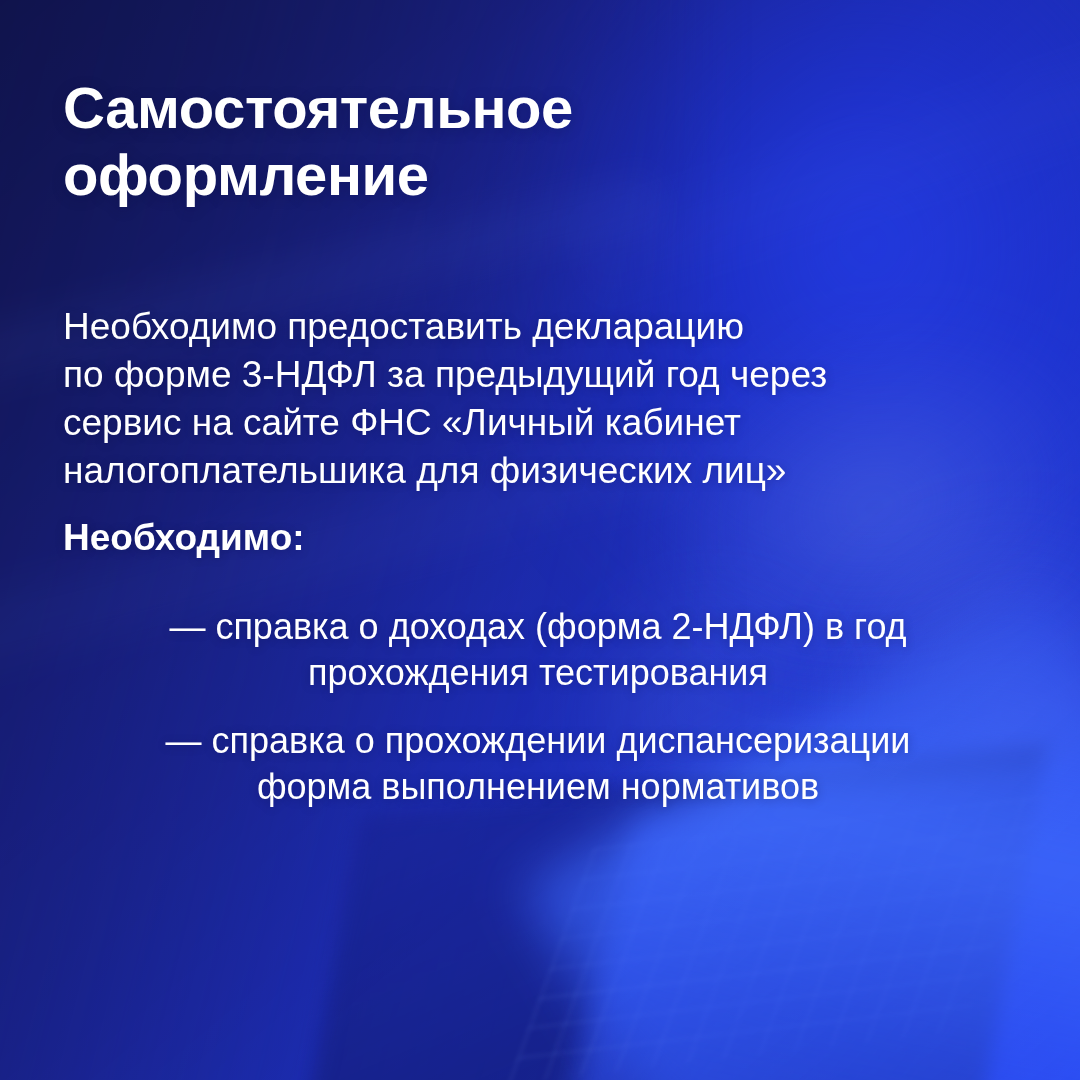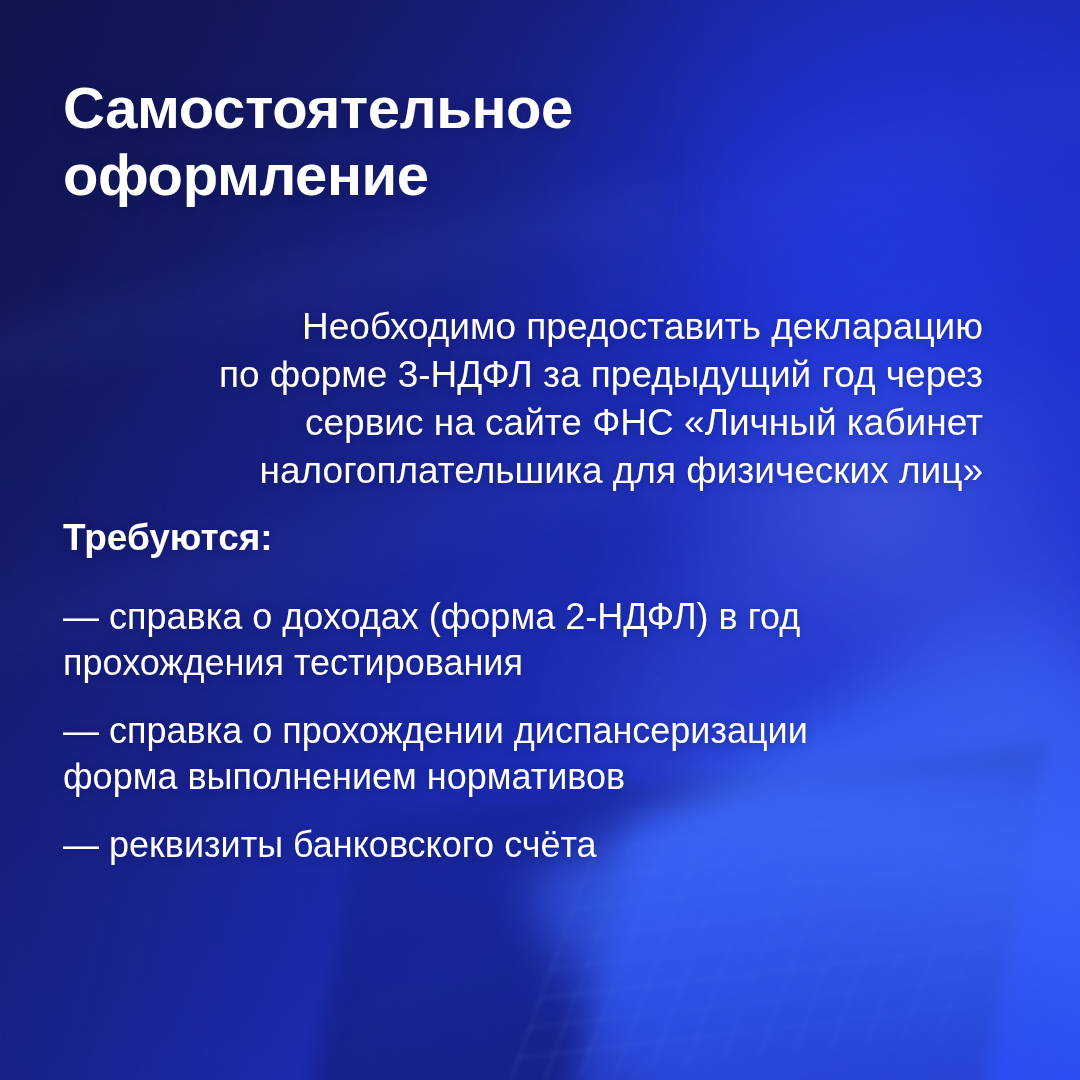--- a/index.html
+++ b/index.html
@@ -183,42 +183,42 @@
     position: absolute;
     top: 287px;
     left: 0;
     margin: 0;
     width: 920px;
     font-size: 37px;
     line-height: 1.30;
     font-weight: 400;
     white-space: pre-line;
     text-shadow: 0 1px 10px rgba(10,14,60,0.30);
-    text-align: right;
   }
 
   .requires-label {
     position: absolute;
     top: 500px;
     left: 0;
     margin: 0;
     font-size: 37px;
     line-height: 1.2;
     font-weight: 700;
     text-shadow: 0 1px 10px rgba(10,14,60,0.30);
   }
 
   .items {
     position: absolute;
     top: 578px;
     left: 0;
     width: 930px;
-    margin: 0;
+    margin: 10px;
     padding: 0;
     list-style: none;
+    text-align: center;
   }
 
   .item {
     font-size: 36px;
     line-height: 1.28;
     font-weight: 400;
     margin: 0 0 22px 0;
     white-space: pre-line;
     text-shadow: 0 1px 10px rgba(10,14,60,0.30);
   }
@@ -249,24 +249,23 @@
   <div class="content">
 
     <h1 class="title">Самостоятельное
 оформление</h1>
 
     <p class="intro">Необходимо предоставить декларацию
 по форме 3-НДФЛ за предыдущий год через
 сервис на сайте ФНС «Личный кабинет
 налогоплательшика для физических лиц»</p>
 
-    <p class="requires-label">Требуются:</p>
+    <p class="requires-label">Необходимо:</p>
 
     <ul class="items">
       <li class="item">— справка о доходах (форма 2-НДФЛ) в год
 прохождения тестирования</li>
       <li class="item">— справка о прохождении диспансеризации
 форма выполнением нормативов</li>
-      <li class="item">— реквизиты банковского счёта</li>
     </ul>
 
   </div>
 </div>
 
 </body></html>

